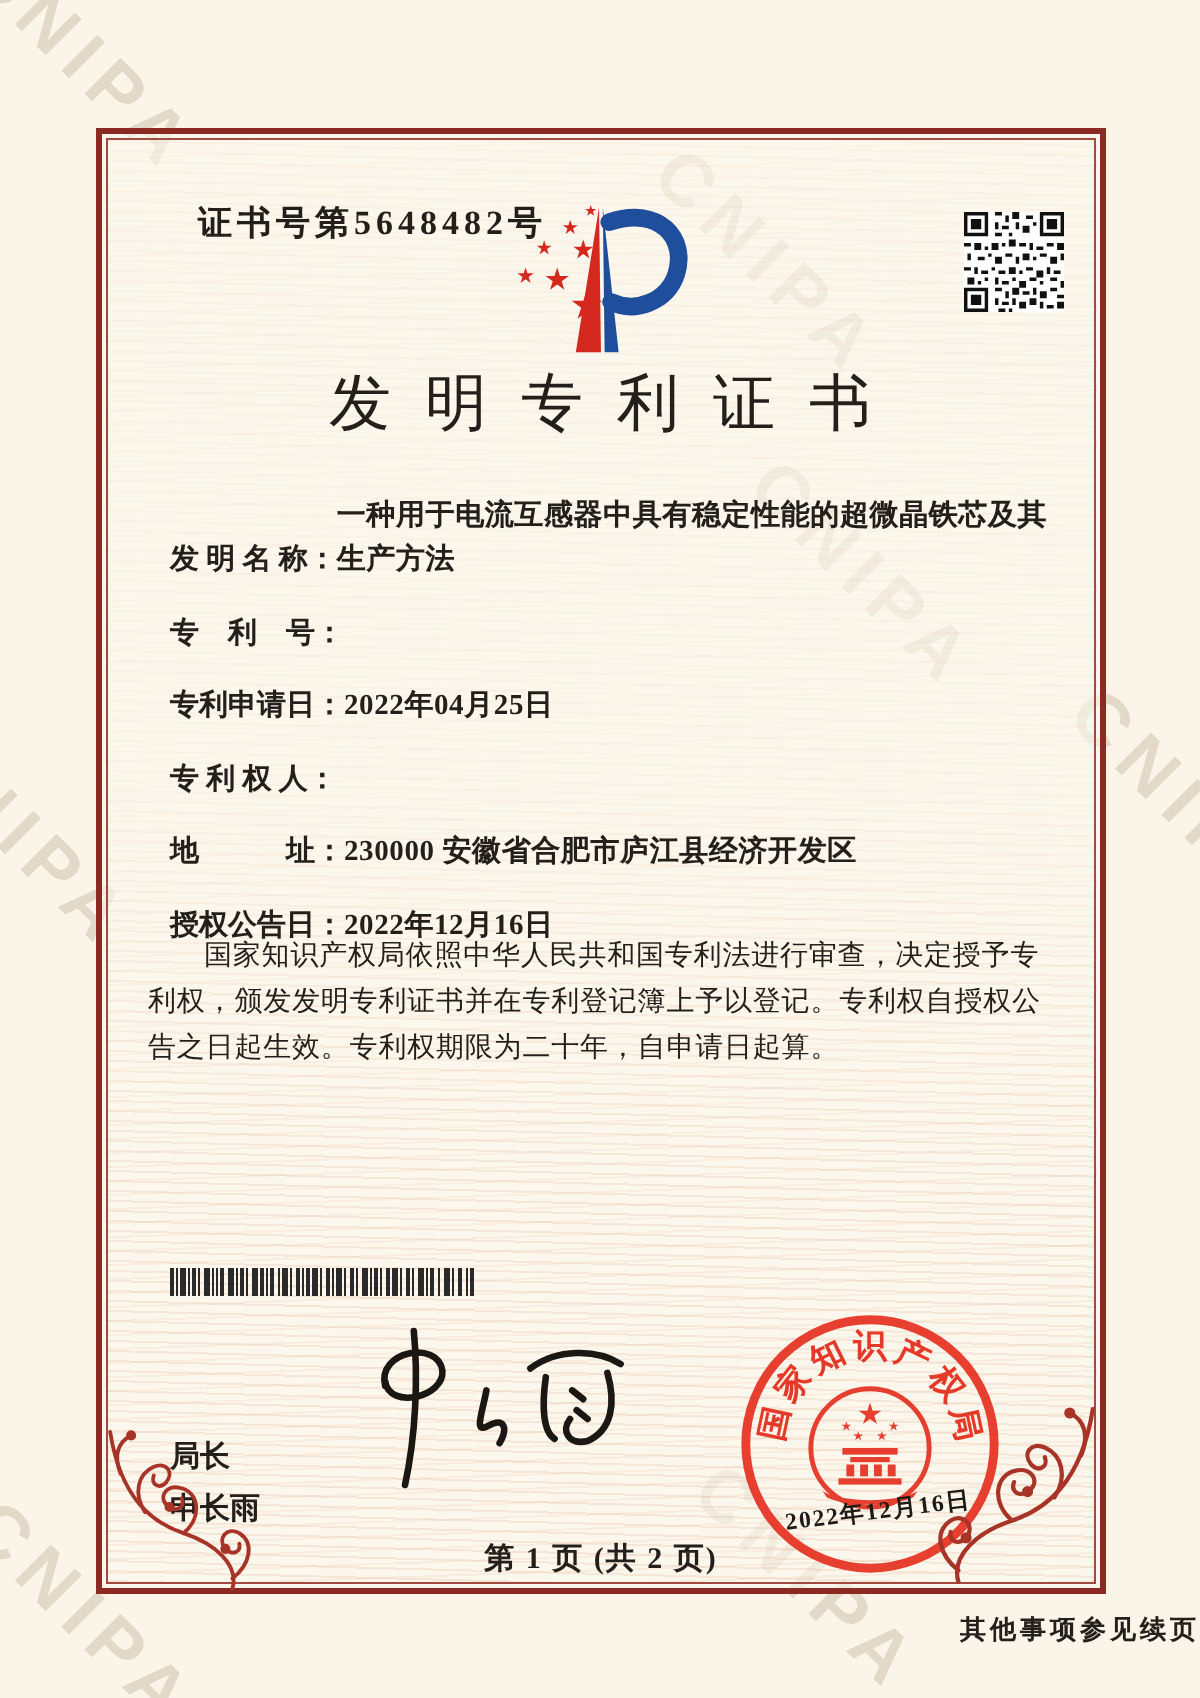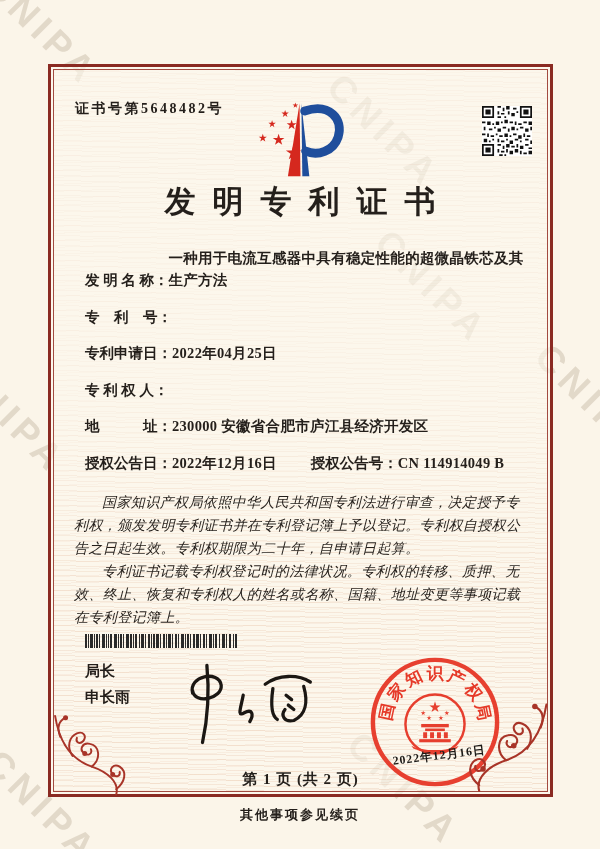--- a/index.html
+++ b/index.html
@@ -23,46 +23,46 @@
   .frame-inner { position:absolute; inset:2px; border:1px solid #a24a40; }
   .texture {
     position:absolute; inset:3px;
     background:
       repeating-linear-gradient(1.5deg, rgba(216,148,110,0.18) 0 1px, rgba(255,255,255,0) 1px 5px),
       repeating-linear-gradient(-2deg, rgba(216,148,110,0.10) 0 1px, rgba(255,255,255,0) 1px 7px);
     -webkit-mask-image:linear-gradient(to bottom, rgba(0,0,0,0.30) 0%, rgba(0,0,0,0.28) 45%, rgba(0,0,0,0.85) 72%, rgba(0,0,0,0.95) 100%);
     mask-image:linear-gradient(to bottom, rgba(0,0,0,0.30) 0%, rgba(0,0,0,0.28) 45%, rgba(0,0,0,0.85) 72%, rgba(0,0,0,0.95) 100%);
   }
   .abs { position:absolute; z-index:3; }
-  .cert-no { left:75px; top:100px; font-size:14px; font-weight:600; letter-spacing:2.5px; }
+  .cert-no { left:99px; top:100px; font-size:17px; font-weight:600; letter-spacing:2.5px; }
   .logo { left:250px; top:98px; width:100px; height:80px; }
   .qr { left:482px; top:106px; width:50px; height:50px; }
   .title { left:60px; width:480px; top:181px; text-align:center;
-           font-size:31px; font-weight:700; letter-spacing:17px; text-indent:17px; }
+           font-size:31px; font-weight:400; letter-spacing:17px; text-indent:17px; }
   .fields { left:85px; top:247px; width:448px; }
   .field-row { display:flex; align-items:flex-end; margin-bottom:14.5px;
                font-size:14.5px; font-weight:600; line-height:22px; }
   .field-label { flex:none; white-space:nowrap; }
   .field-value { letter-spacing:0.3px; }
   .grant-row { display:flex; gap:34px; font-size:14.5px; font-weight:600; line-height:22px; }
   .grant-pair { display:flex; }
-  .paragraphs { left:74px; top:491px; width:456px; font-size:14px; line-height:23px;
-                font-weight:500; font-style:italic; }
+  .paragraphs { left:74px; top:467px; width:456px; font-size:14px; line-height:23px;
+                font-weight:500; }
   .paragraphs p { margin:0; text-indent:2em; letter-spacing:0.4px; }
   .barcode { left:85px; top:634px; width:153px; height:14px; }
-  .officer { left:85px; top:658px; font-family:"Liberation Sans","DejaVu Sans",sans-serif;
+  .officer { left:85px; top:716px; font-family:"Liberation Sans","DejaVu Sans",sans-serif;
              font-weight:700; font-size:15px; line-height:26px; }
   .signature { left:172px; top:660px; width:160px; height:88px; }
   .seal { left:366px; top:653px; width:138px; height:138px; }
   .flourish { z-index:4; }
   .fl-left { left:44px; top:702px; width:92px; height:96px; }
   .fl-right { left:460px; top:686px; width:96px; height:112px; transform:scaleX(-1); }
   .page-num { left:48px; width:505px; top:770px; text-align:center;
               font-size:15px; font-weight:600; letter-spacing:1px; }
-  .continuation { left:0; width:600px; top:806px; text-align:center;
+  .continuation { left:0; width:600px; top:806px; text-align:right;
                   font-size:13px; font-weight:600; letter-spacing:2px; }
 </style>
 </head>
 <body>
 
 <div class="page">
 
   <div class="watermark" style="left:6px;top:-36px">CNIPA</div>
   <div class="watermark" style="left:348px;top:66px">CNIPA</div>
   <div class="watermark" style="left:-26px;top:352px">CNIPA</div>
@@ -136,30 +136,25 @@
     </div>
     <div class="field-row">
       <span class="field-label">地　　　址：</span>
       <span class="field-value">230000 安徽省合肥市庐江县经济开发区</span>
     </div>
     <div class="grant-row">
       <span class="grant-pair">
         <span class="field-label">授权公告日：</span>
         <span class="field-value">2022年12月16日</span>
       </span>
-      <span class="grant-pair">
-        <span class="field-label">授权公告号：</span>
-        <span class="field-value">CN 114914049 B</span>
-      </span>
     </div>
   </div>
 
   <div class="abs paragraphs">
     <p>国家知识产权局依照中华人民共和国专利法进行审查，决定授予专利权，颁发发明专利证书并在专利登记簿上予以登记。专利权自授权公告之日起生效。专利权期限为二十年，自申请日起算。</p>
-    <p>专利证书记载专利权登记时的法律状况。专利权的转移、质押、无效、终止、恢复和专利权人的姓名或名称、国籍、地址变更等事项记载在专利登记簿上。</p>
   </div>
 
   <svg class="abs barcode" viewBox="0 0 153 14" preserveAspectRatio="none">
     <path fill="#2a2a2a" d="M0,0h2v14h-2z M3,0h1v14h-1z M5,0h3v14h-3z M9,0h1v14h-1z M11,0h2v14h-2z
       M14,0h1v14h-1z M17,0h3v14h-3z M21,0h1v14h-1z M23,0h1v14h-1z M25,0h2v14h-2z M29,0h3v14h-3z
       M33,0h1v14h-1z M35,0h2v14h-2z M38,0h1v14h-1z M41,0h3v14h-3z M45,0h2v14h-2z M48,0h1v14h-1z
       M50,0h2v14h-2z M54,0h1v14h-1z M56,0h3v14h-3z M60,0h1v14h-1z M63,0h2v14h-2z M66,0h1v14h-1z
       M68,0h2v14h-2z M71,0h3v14h-3z M75,0h1v14h-1z M78,0h2v14h-2z M81,0h1v14h-1z M83,0h3v14h-3z
       M87,0h1v14h-1z M90,0h2v14h-2z M93,0h1v14h-1z M96,0h3v14h-3z M100,0h1v14h-1z M102,0h2v14h-2z
       M105,0h1v14h-1z M108,0h2v14h-2z M111,0h3v14h-3z M115,0h1v14h-1z M118,0h2v14h-2z

